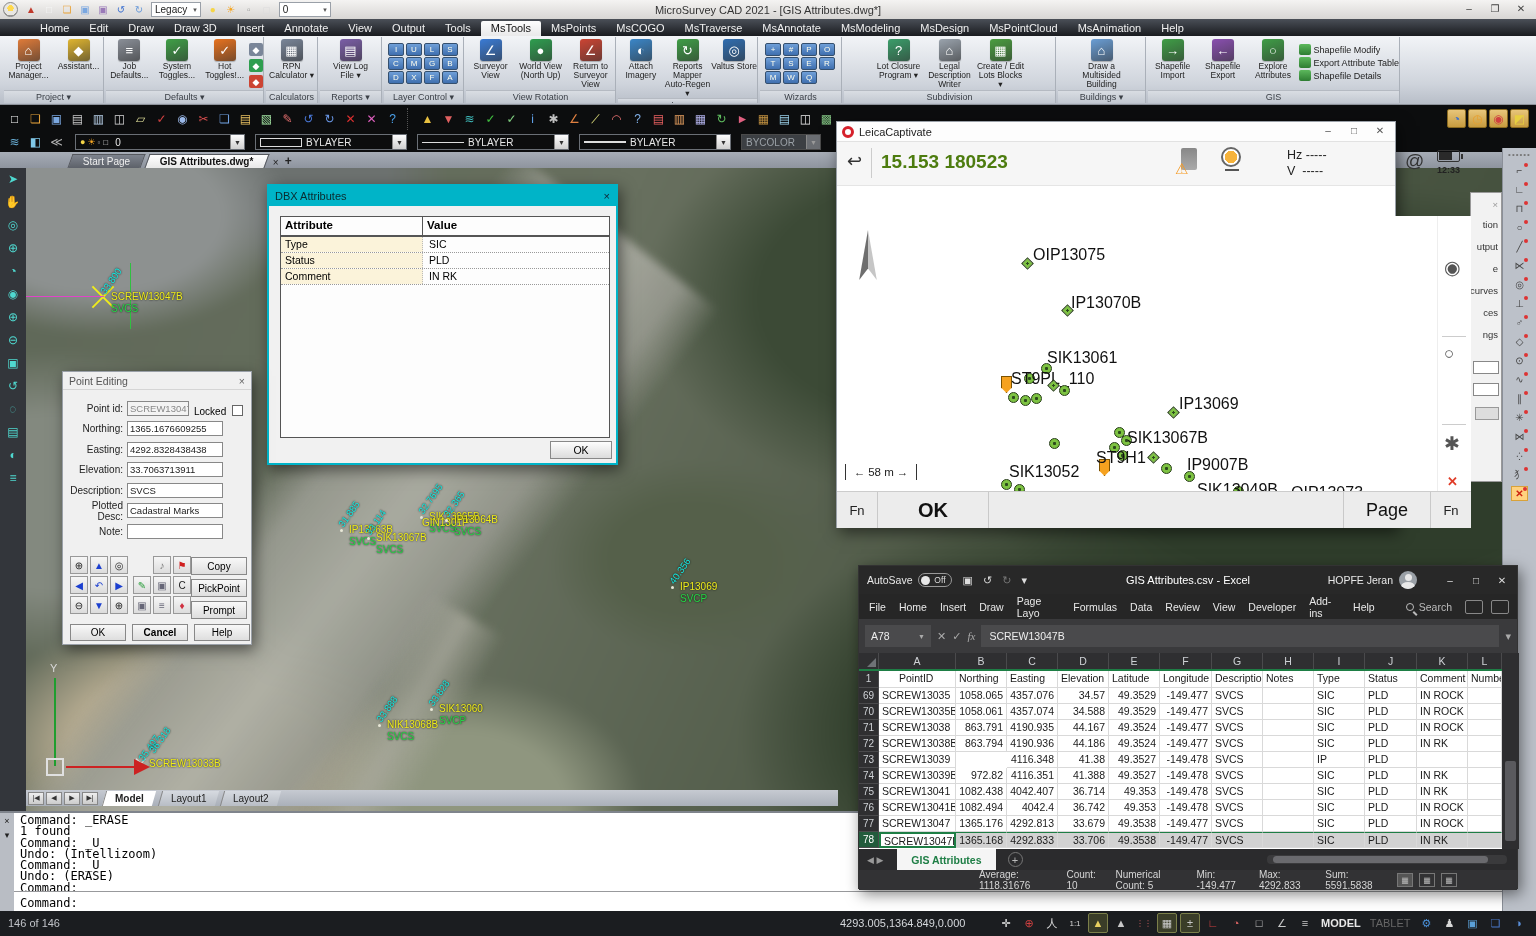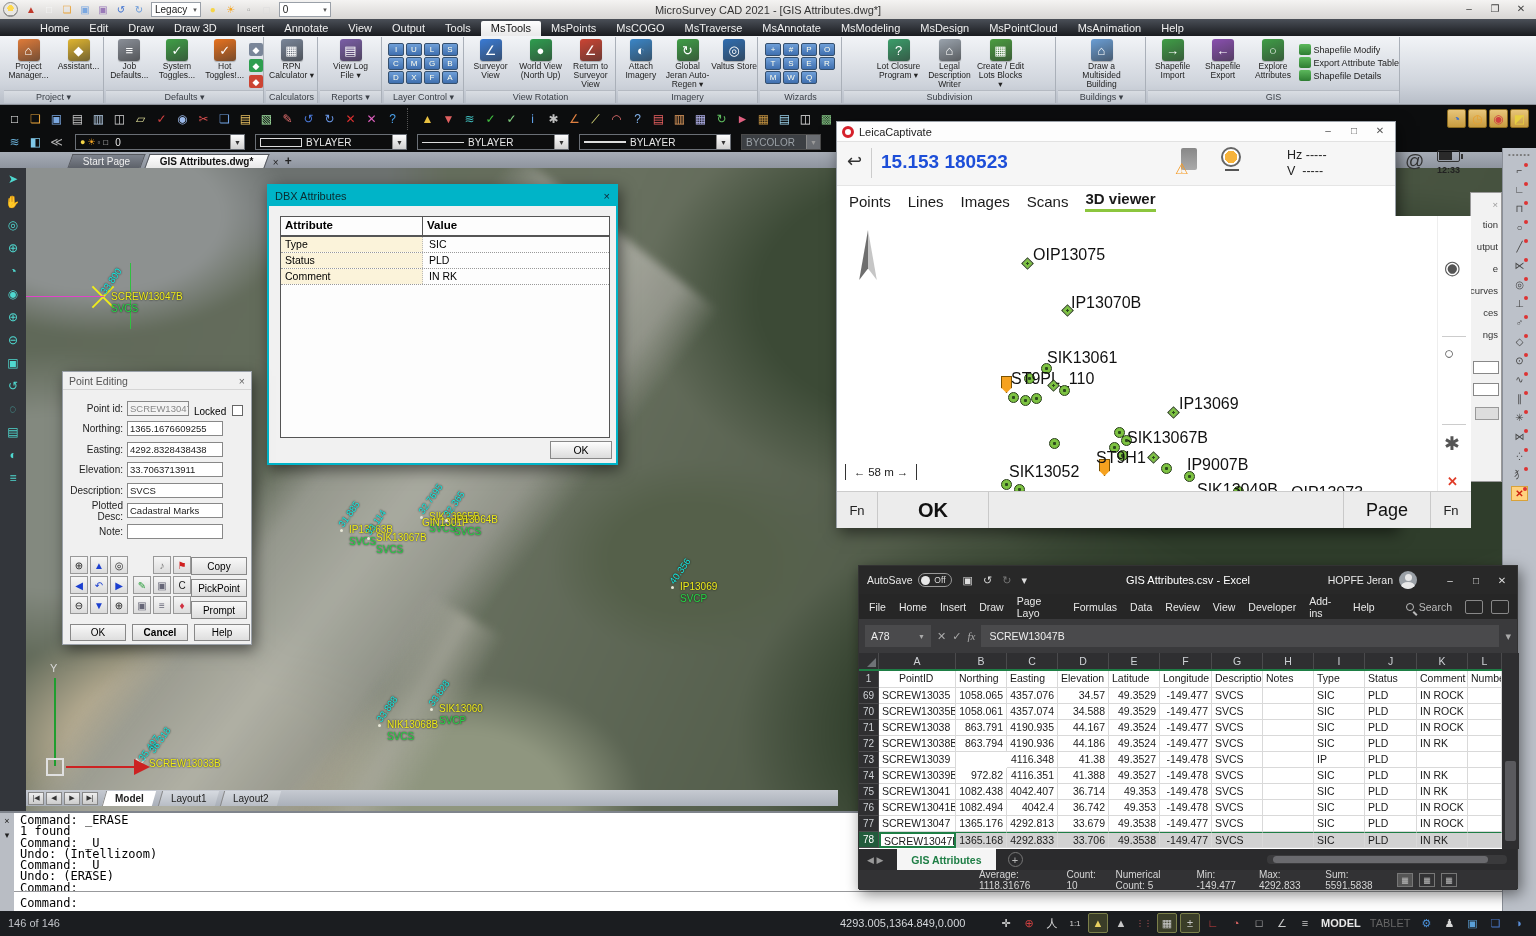--- a/index.html
+++ b/index.html
@@ -174,21 +174,21 @@
   .pbtn { position:absolute; background:linear-gradient(#f8f8f8,#dedede); border:1px solid #888; text-align:center; font-size:10px; }
 
   
   #leica { left:836px; top:121px; width:560px; height:407px; background:#fff; border:1px solid #9aa0a8; }
   #leica-title { height:20px; background:#fdfdfd; border-bottom:1px solid #e2e2e2; display:flex; align-items:center; font-size:11px; color:#222; padding-left:5px; }
   .leica-logo { width:12px; height:12px; border-radius:50%; border:3px solid #d5202a; margin-right:5px; }
   #leica-title .winbtn { color:#555; }
   #leica-head { position:absolute; left:0; top:20px; width:100%; height:44px; background:#f6f6f6; border-bottom:1px solid #e5e5e5; }
   .lh-back { position:absolute; left:10px; top:8px; font-size:18px; color:#333; }
   .lh-sep { position:absolute; left:34px; top:6px; height:30px; border-left:1px solid #ccc; }
-  #leica-job { position:absolute; left:44px; top:9px; font-size:19px; font-weight:bold; color:#1d4ed8; }
+  #leica-job { position:absolute; left:44px; top:9px; font-size:19px; font-weight:bold; color:#4d7c0f; }
   .lh-inst { position:absolute; left:344px; top:6px; width:16px; height:22px; background:linear-gradient(#888,#aaa); border-radius:2px; }
   .lh-warn { position:absolute; left:338px; top:18px; color:#f59a23; font-size:15px; }
   .lh-prism { position:absolute; left:384px; top:5px; width:20px; height:20px; border-radius:50%; border:2px solid #666; background:radial-gradient(#f6b33c 0 55%, #fff 56%); }
   .lh-prism::after { content:""; position:absolute; left:2px; top:20px; width:14px; height:2px; background:#555; }
   #leica-hzv { position:absolute; left:450px; top:5px; font-size:12.5px; color:#222; line-height:16px; white-space:pre; }
   #leica-at { position:absolute; left:568px; top:8px; font-size:19px; color:#333; }
   .lh-batt { position:absolute; left:600px; top:8px; width:23px; height:12px; border:1.5px solid #333; border-radius:2px; }
   .lh-batt::before { content:""; position:absolute; left:1px; top:1px; bottom:1px; width:13px; background:#2a2a2a; }
   .lh-batt::after { content:""; position:absolute; right:-4px; top:2.5px; width:2.5px; height:5px; background:#333; }
   .lh-time { position:absolute; left:600px; top:23px; font-size:9px; font-weight:bold; color:#222; }
@@ -423,21 +423,21 @@
         <div class="rglabel">View Rotation</div>
       </div>
       <div class="rgroup" style="width: 140px;">
         <div class="rgbody">
           <div class="rbig">
             <div class="ric" style="background: linear-gradient(160deg, rgb(58, 134, 200), rgb(51, 51, 51) 160%);">◐</div>
             <div class="rtx">Attach Imagery</div>
           </div>
           <div class="rbig">
             <div class="ric" style="background: linear-gradient(160deg, rgb(63, 158, 70), rgb(51, 51, 51) 160%);">↻</div>
-            <div class="rtx">Global Jeran Auto-Regen ▾</div>
+            <div class="rtx">Reports Mapper Auto-Regen ▾</div>
           </div>
           <div class="rbig">
             <div class="ric" style="background: linear-gradient(160deg, rgb(47, 109, 176), rgb(51, 51, 51) 160%);">◎</div>
             <div class="rtx">Valtus Store</div>
           </div>
         </div>
         <div class="rglabel">Imagery</div>
       </div>
       <div class="rgroup" style="width: 82px;">
         <div class="rgbody">
@@ -916,27 +916,20 @@
       <div id="leica-job">15.153 180523</div>
       <div class="lh-inst"></div>
       <div class="lh-warn">⚠</div>
       <div class="lh-prism"></div>
       <div id="leica-hzv">Hz -----
 V  -----</div>
       <div id="leica-at">@</div>
       <div class="lh-batt"></div>
       <div class="lh-time">12:33</div>
     </div>
-    <div id="leica-tabs">
-        <div class="ltab">Points</div>
-        <div class="ltab">Lines</div>
-        <div class="ltab">Images</div>
-        <div class="ltab">Scans</div>
-        <div class="ltab active">3D viewer</div>
-      </div>
     <div id="leica-view">
       <div class="na">
           <i class="l"></i>
           <i class="r"></i>
         </div>
       <div id="leica-points">
           <div class="lpt-d" style="left: 186px; top: 43px;"></div>
           <div class="lpt-lab" style="left: 196px; top: 30px;">OIP13075</div>
           <div class="lpt-d" style="left: 226px; top: 90px;"></div>
           <div class="lpt-lab" style="left: 234px; top: 78px;">IP13070B</div>

